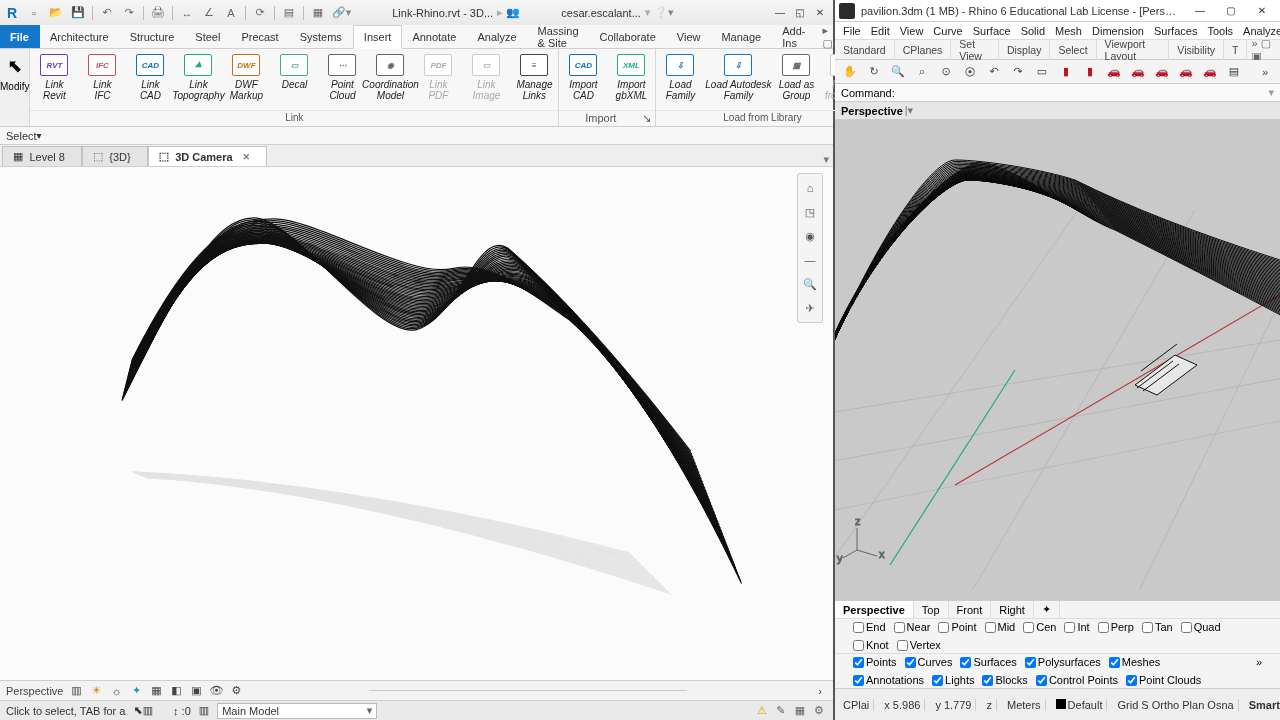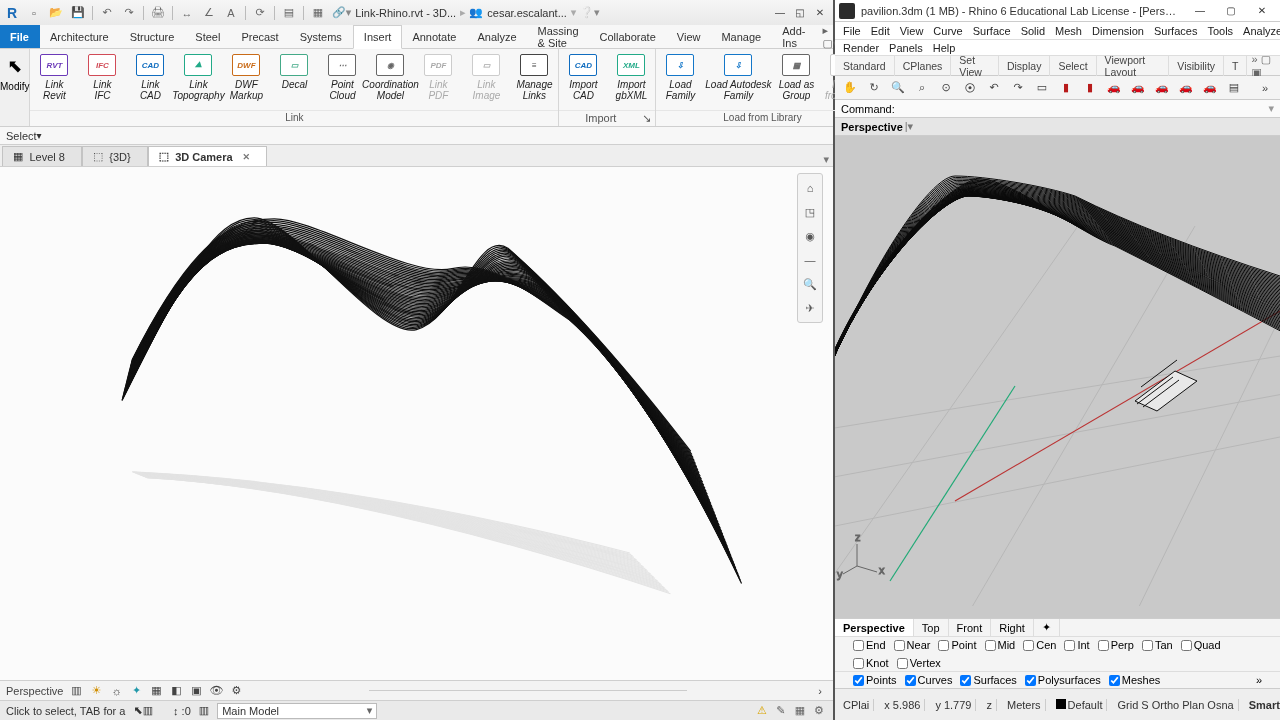--- a/index.html
+++ b/index.html
@@ -4,21 +4,21 @@
 <style>
 * { margin: 0; padding: 0; box-sizing: border-box; font-family: "Segoe UI", Tahoma, sans-serif; font-size: 11px; }
 body { width: 1280px; height: 720px; overflow: hidden; display: flex; }
 
 .revit { width: 835px; height: 720px; display: flex; flex-direction: column; border-right: 2px solid #555; background: #e8e8e8; }
 .revit-titlebar { height: 25px; background: linear-gradient(#f6f6f6,#e9e9e9); display: flex; align-items: center; padding: 0 4px; gap: 6px; }
 .revit-titlebar .ico { width: 16px; height: 16px; display: inline-flex; align-items: center; justify-content: center; color: #666; }
 .revit-titlebar .logo { color: #1a6bb8; font-weight: 700; font-size: 14px; }
 .revit-titlebar .sep { width: 1px; height: 14px; background: #bbb; }
 .revit-titlebar .crumbs { display: flex; align-items: center; gap: 4px; overflow:hidden }
-.revit-titlebar .crumb { color: #333; white-space: nowrap; }
+.revit-titlebar .crumb { color: #333; white-space: nowrap; margin-left: 37px; }
 .revit-winbtn { margin-left: auto; display: flex; gap: 2px; }
 .revit-winbtn span { width: 18px; height: 14px; display: inline-flex; align-items:center; justify-content:center; font-size:10px; color:#444; }
 .revit-tabs { height: 24px; display: flex; background:#f7f7f7; border-bottom:1px solid #cfcfcf; }
 .revit-tabs .tab { padding: 0 10px; display:flex; align-items:center; color:#333; border-right:1px solid transparent; cursor:pointer }
 .revit-tabs .tab.file { background:#1477c9; color:#fff; font-weight:600 }
 .revit-tabs .tab.active { background:#fff; border:1px solid #cfcfcf; border-bottom:1px solid #fff; margin-bottom:-1px }
 .revit-tabs .flex { flex:1 }
 .revit-tabs .hamb { display:flex; align-items:center; gap:4px; padding:0 6px; color:#666 }
 
 .ribbon { height: 78px; background:#f7f7f7; display:flex; border-bottom:1px solid #cfcfcf; }
@@ -446,25 +446,20 @@
       <span>View</span>
       <span>Curve</span>
       <span>Surface</span>
       <span>Solid</span>
       <span>Mesh</span>
       <span>Dimension</span>
       <span>Surfaces</span>
       <span>Tools</span>
       <span>Analyze</span>
     </div>
-  <div class="rhino-menu2" id="rhino-menu2">
-      <span>Render</span>
-      <span>Panels</span>
-      <span>Help</span>
-    </div>
 
   <div class="rhino-tabs" id="rhino-tooltabs">
   <div class="rtab">Standard</div>
       <div class="rtab">CPlanes</div>
       <div class="rtab">Set View</div>
       <div class="rtab">Display</div>
       <div class="rtab">Select</div>
       <div class="rtab">Viewport Layout</div>
       <div class="rtab">Visibility</div>
       <div class="rtab">T</div>
@@ -594,20 +589,27 @@
       <label><input type="checkbox" style="">Knot</label>
       <label><input type="checkbox" style="">Vertex</label>
     </div>
   <div class="rhino-filters" id="rhino-filters">
       <label><input type="checkbox" checked="" style="">Points</label>
       <label><input type="checkbox" checked="" style="">Curves</label>
       <label><input type="checkbox" checked="" style="">Surfaces</label>
       <label><input type="checkbox" checked="" style="">Polysurfaces</label>
       <label><input type="checkbox" checked="" style="">Meshes</label>
       <span style="margin-left: auto;">»</span>
+      <div style="width: 100%; display: flex; gap: 8px;">
+        <label><input type="checkbox" checked="" style="">Annotations</label>
+        <label><input type="checkbox" checked="" style="">Lights</label>
+        <label><input type="checkbox" checked="" style="">Blocks</label>
+        <label><input type="checkbox" checked="" style="">Control Points</label>
+        <label><input type="checkbox" checked="" style="">Point Clouds</label>
+      </div>
     </div>
 
   <div class="rhino-status">
     <span class="cell">CPlai</span>
     <span class="cell">x 5.986</span>
     <span class="cell">y 1.779</span>
     <span class="cell">z</span>
     <span class="cell">Meters</span>
     <span class="cell"><span class="layer-sw"></span><span>Default</span></span>
     <span class="cell">Grid S Ortho Plan Osna</span>

